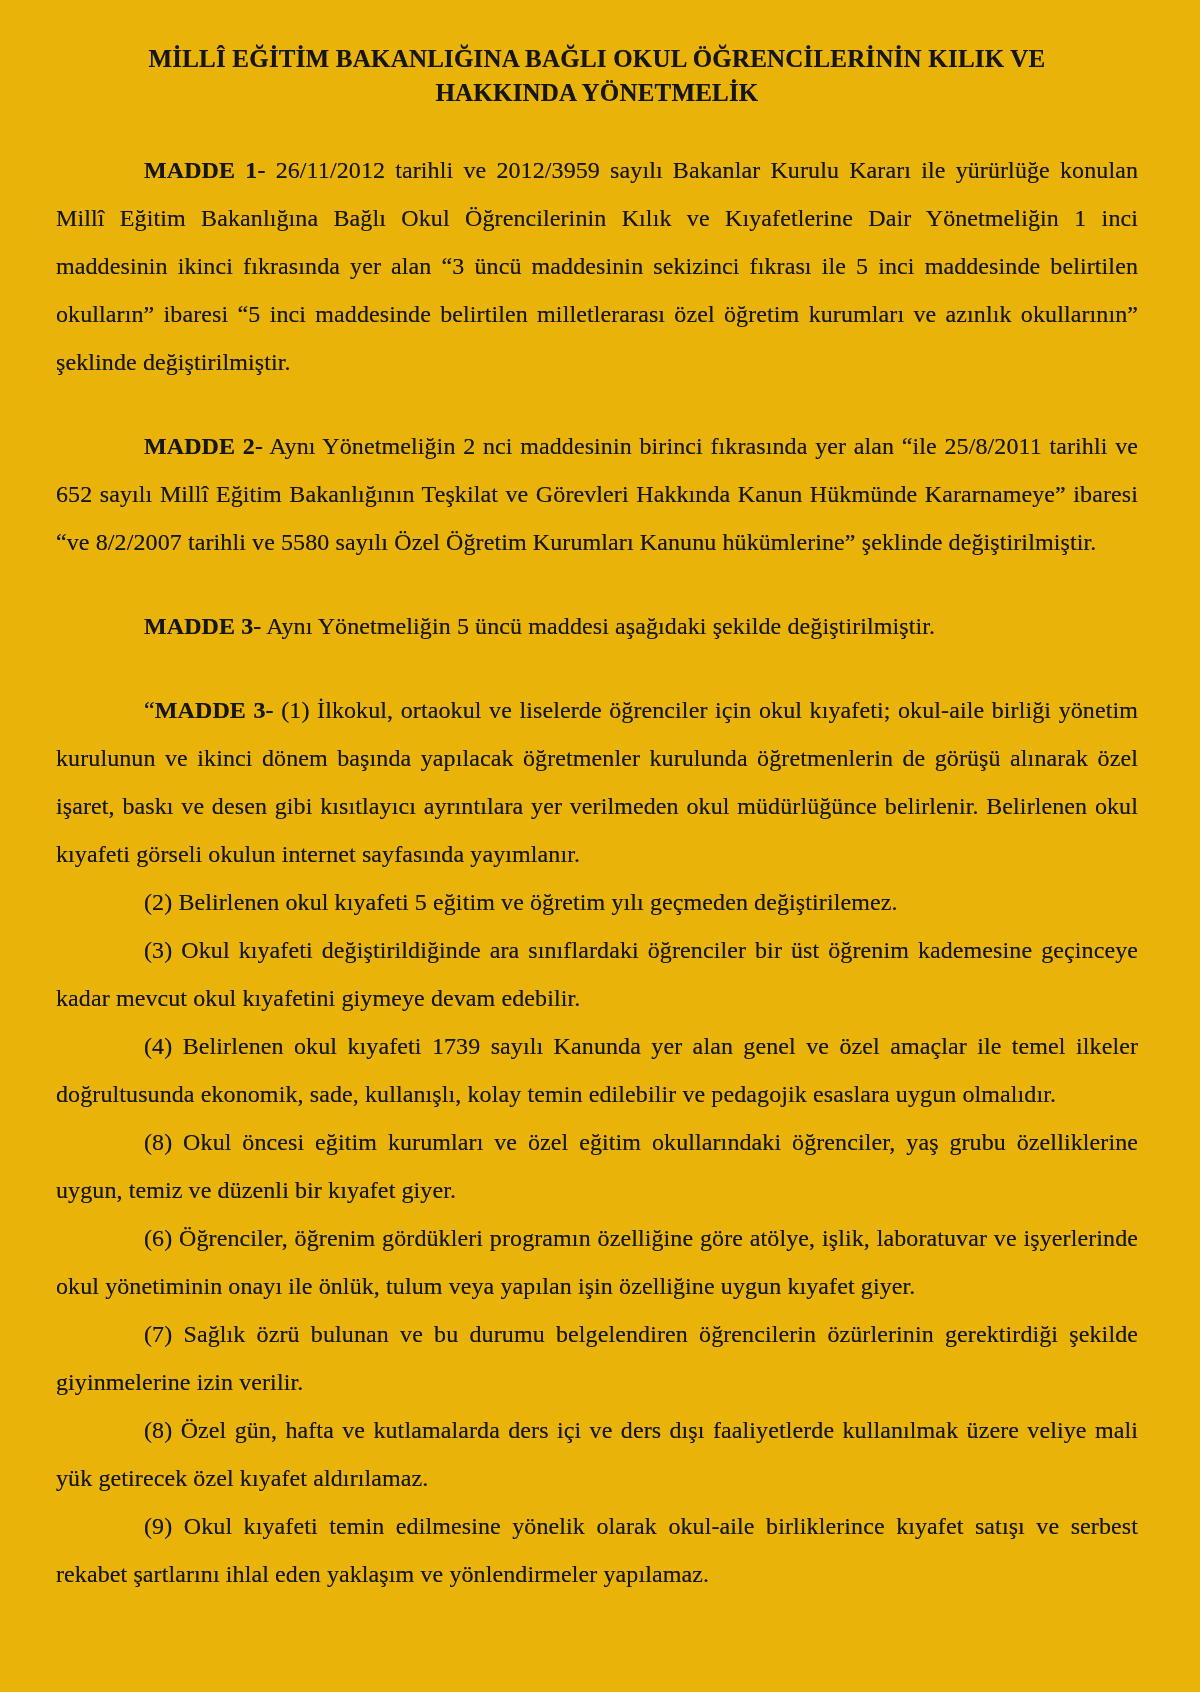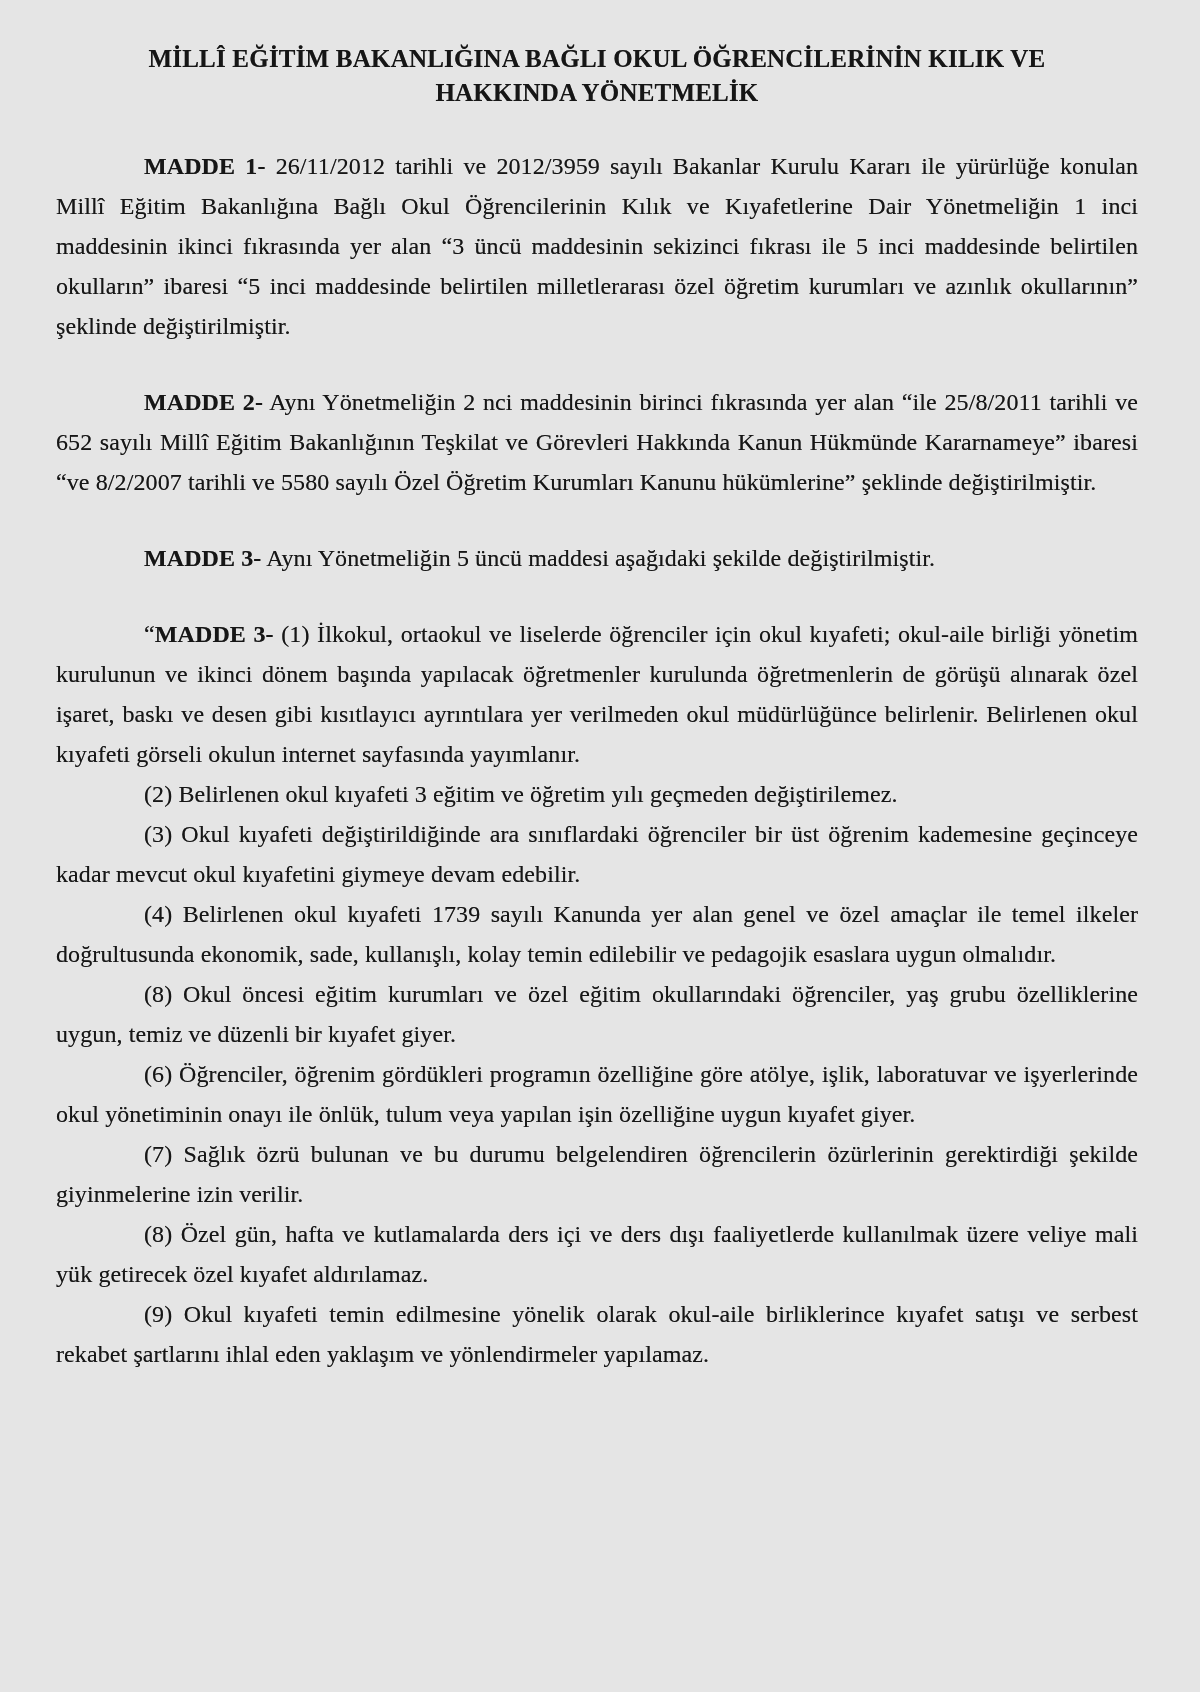--- a/index.html
+++ b/index.html
@@ -5,41 +5,41 @@
   html, body {
     margin: 0;
     padding: 0;
     background: #ffffff;
   }
   .page {
     position: relative;
     width: 1200px;
     height: 1692px;
     margin: 0 auto;
-    background: #e5e5e5;
+    background: #eab308;
     box-sizing: border-box;
     padding: 42px 62px 30px 56px;
     overflow: hidden;
     font-family: "Liberation Serif", "DejaVu Serif", serif;
     color: #161616;
     text-shadow: 0 0 0.6px rgba(20,20,20,0.55);
   }
   .title {
     margin: 0 0 22px 0;
     text-align: center;
     font-size: 25px;
     font-weight: bold;
     line-height: 34px;
     letter-spacing: 0.2px;
   }
   .title .tline { display: block; }
   .para {
     margin: 0;
     font-size: 24px;
-    line-height: 40px;
+    line-height: 48px;
     text-align: justify;
     text-indent: 88px;
     letter-spacing: 0.1px;
   }
   .para.gap { margin-top: 36px; }
   .para b { font-weight: bold; }
 </style>
 </head>
 <body>
 
@@ -51,21 +51,21 @@
   </h1>
 
   <p class="para gap"><span></span><b>MADDE 1-</b><span> 26/11/2012 tarihli ve 2012/3959 sayılı Bakanlar Kurulu Kararı ile yürürlüğe konulan Millî Eğitim Bakanlığına Bağlı Okul Öğrencilerinin Kılık ve Kıyafetlerine Dair Yönetmeliğin 1 inci maddesinin ikinci fıkrasında yer alan “3 üncü maddesinin sekizinci fıkrası ile 5 inci maddesinde belirtilen okulların” ibaresi “5 inci maddesinde belirtilen milletlerarası özel öğretim kurumları ve azınlık okullarının” şeklinde değiştirilmiştir.</span></p>
 
   <p class="para gap"><span></span><b>MADDE 2-</b><span> Aynı Yönetmeliğin 2 nci maddesinin birinci fıkrasında yer alan “ile 25/8/2011 tarihli ve 652 sayılı Millî Eğitim Bakanlığının Teşkilat ve Görevleri Hakkında Kanun Hükmünde Kararnameye” ibaresi “ve 8/2/2007 tarihli ve 5580 sayılı Özel Öğretim Kurumları Kanunu hükümlerine” şeklinde değiştirilmiştir.</span></p>
 
   <p class="para gap"><span></span><b>MADDE 3-</b><span> Aynı Yönetmeliğin 5 üncü maddesi aşağıdaki şekilde değiştirilmiştir.</span></p>
 
   <p class="para gap"><span>“</span><b>MADDE 3-</b><span> (1) İlkokul, ortaokul ve liselerde öğrenciler için okul kıyafeti; okul-aile birliği yönetim kurulunun ve ikinci dönem başında yapılacak öğretmenler kurulunda öğretmenlerin de görüşü alınarak özel işaret, baskı ve desen gibi kısıtlayıcı ayrıntılara yer verilmeden okul müdürlüğünce belirlenir. Belirlenen okul kıyafeti görseli okulun internet sayfasında yayımlanır.</span></p>
 
-  <p class="para"><span>(2) Belirlenen okul kıyafeti 3 eğitim ve öğretim yılı geçmeden değiştirilemez.</span></p>
+  <p class="para"><span>(2) Belirlenen okul kıyafeti 5 eğitim ve öğretim yılı geçmeden değiştirilemez.</span></p>
 
   <p class="para"><span>(3) Okul kıyafeti değiştirildiğinde ara sınıflardaki öğrenciler bir üst öğrenim kademesine geçinceye kadar mevcut okul kıyafetini giymeye devam edebilir.</span></p>
 
   <p class="para"><span>(4) Belirlenen okul kıyafeti 1739 sayılı Kanunda yer alan genel ve özel amaçlar ile temel ilkeler doğrultusunda ekonomik, sade, kullanışlı, kolay temin edilebilir ve pedagojik esaslara uygun olmalıdır.</span></p>
 
   <p class="para"><span>(8) Okul öncesi eğitim kurumları ve özel eğitim okullarındaki öğrenciler, yaş grubu özelliklerine uygun, temiz ve düzenli bir kıyafet giyer.</span></p>
 
   <p class="para"><span>(6) Öğrenciler, öğrenim gördükleri programın özelliğine göre atölye, işlik, laboratuvar ve işyerlerinde okul yönetiminin onayı ile önlük, tulum veya yapılan işin özelliğine uygun kıyafet giyer.</span></p>
 
   <p class="para"><span>(7) Sağlık özrü bulunan ve bu durumu belgelendiren öğrencilerin özürlerinin gerektirdiği şekilde giyinmelerine izin verilir.</span></p>

